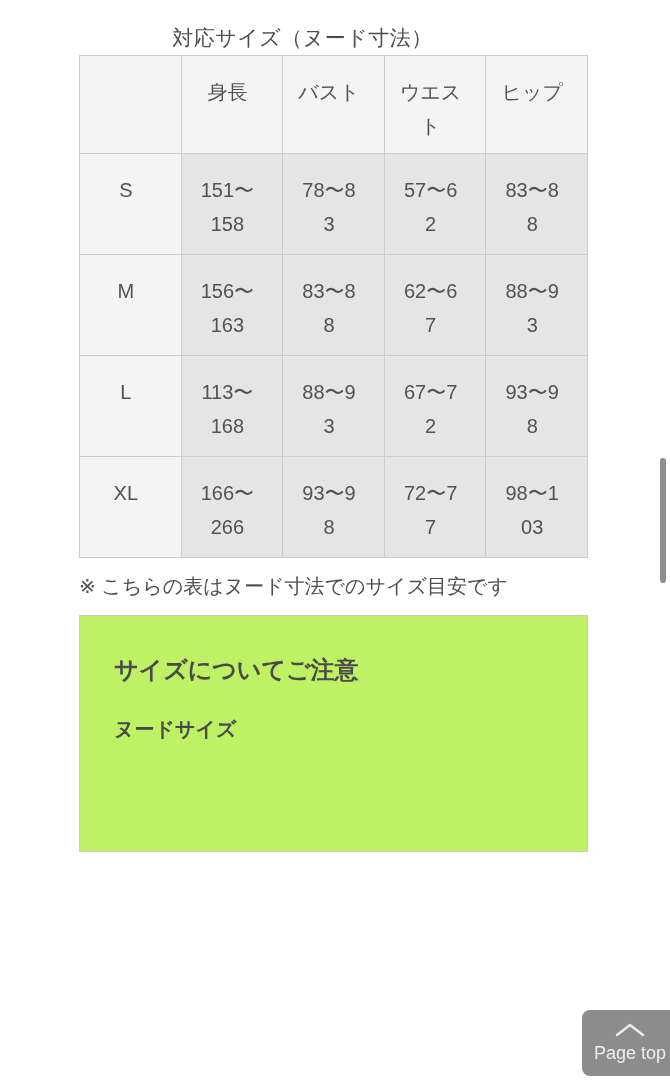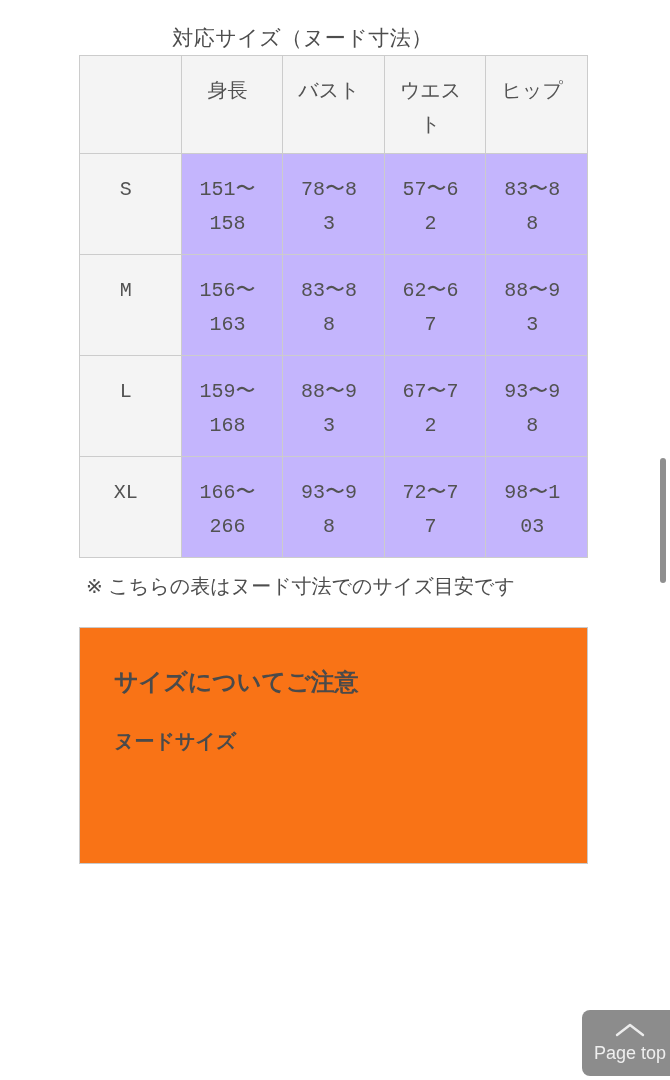--- a/index.html
+++ b/index.html
@@ -38,39 +38,38 @@
     border: 1px solid #cccccc;
     box-sizing: border-box;
     font-size: 20px;
     font-weight: 400;
     text-align: center;
     vertical-align: top;
     white-space: pre-line;
     line-height: 34px;
     padding: 19px 13px 10px 4px;
     color: #525252;
-    font-family: Liberation Mono, monospace;
   }
   .size-table thead th { height: 97px; background: #f4f4f4; }
   .size-table tbody th { height: 101px; background: #f4f4f4; }
-  .size-table tbody td { height: 101px; background: #c4b5fd; }
+  .size-table tbody td { height: 101px; background: #e5e5e5; }
   .table-note {
-    margin: 13px 0 0 7px;
+    margin: 13px 0 0 0;
     font-size: 20px;
     line-height: 30px;
     color: #4d4d4d;
   }
   .notice-box {
-    margin-top: 26px;
+    margin-top: 14px;
     border: 1px solid #c9c9c9;
     box-sizing: border-box;
     width: 509px;
     height: 237px;
     padding: 38px 34px 0 34px;
-    background: #f97316;
+    background: #bef264;
   }
   .notice-title {
     margin: 0;
     font-size: 24px;
     font-weight: bold;
     line-height: 32px;
     color: #4a4a4a;
   }
   .notice-subtitle {
     margin: 28px 0 0 0;
@@ -155,21 +154,21 @@
 163</td>
         <td>83〜8
 8</td>
         <td>62〜6
 7</td>
         <td>88〜9
 3</td>
       </tr>
       <tr>
         <th>L</th>
-        <td>159〜
+        <td>113〜
 168</td>
         <td>88〜9
 3</td>
         <td>67〜7
 2</td>
         <td>93〜9
 8</td>
       </tr>
       <tr>
         <th>XL</th>

